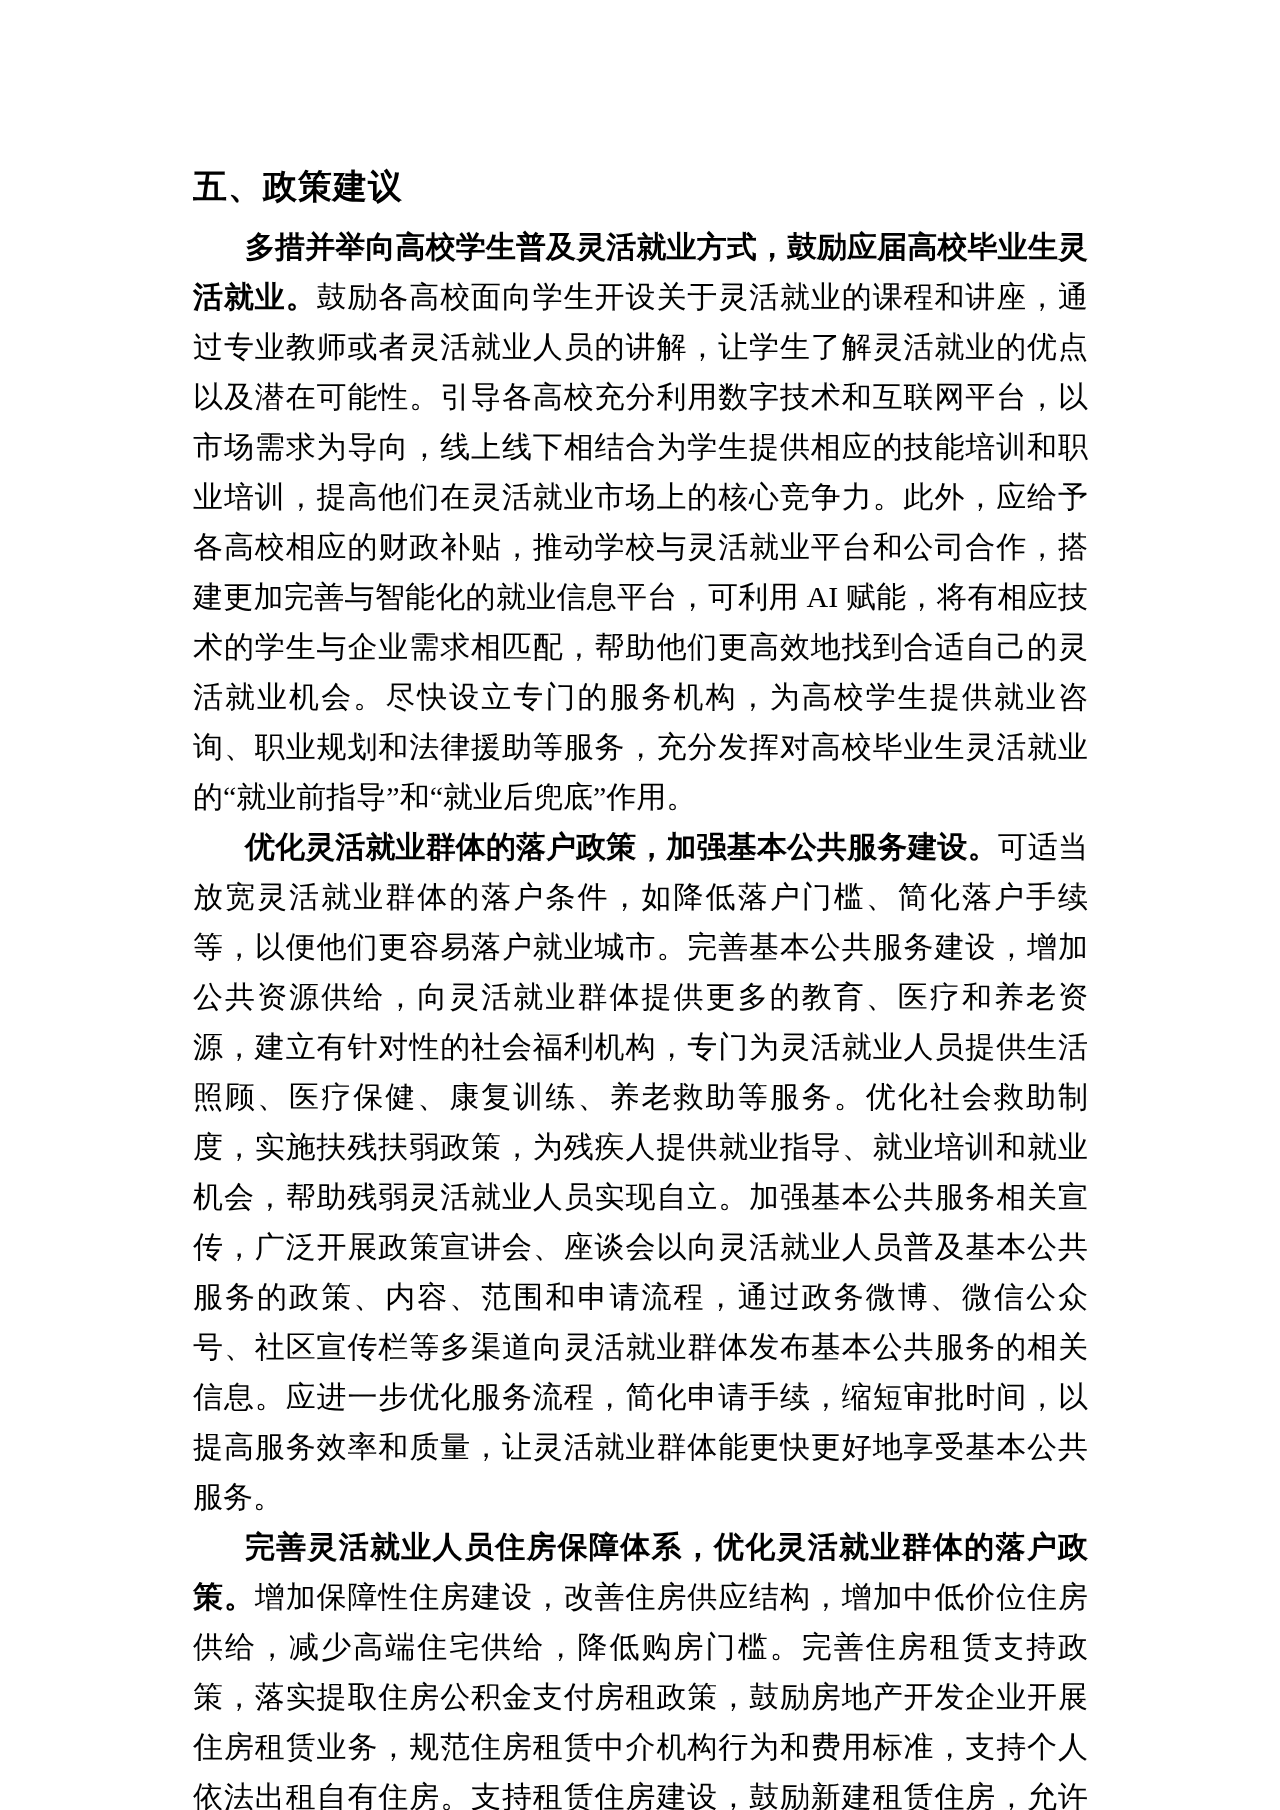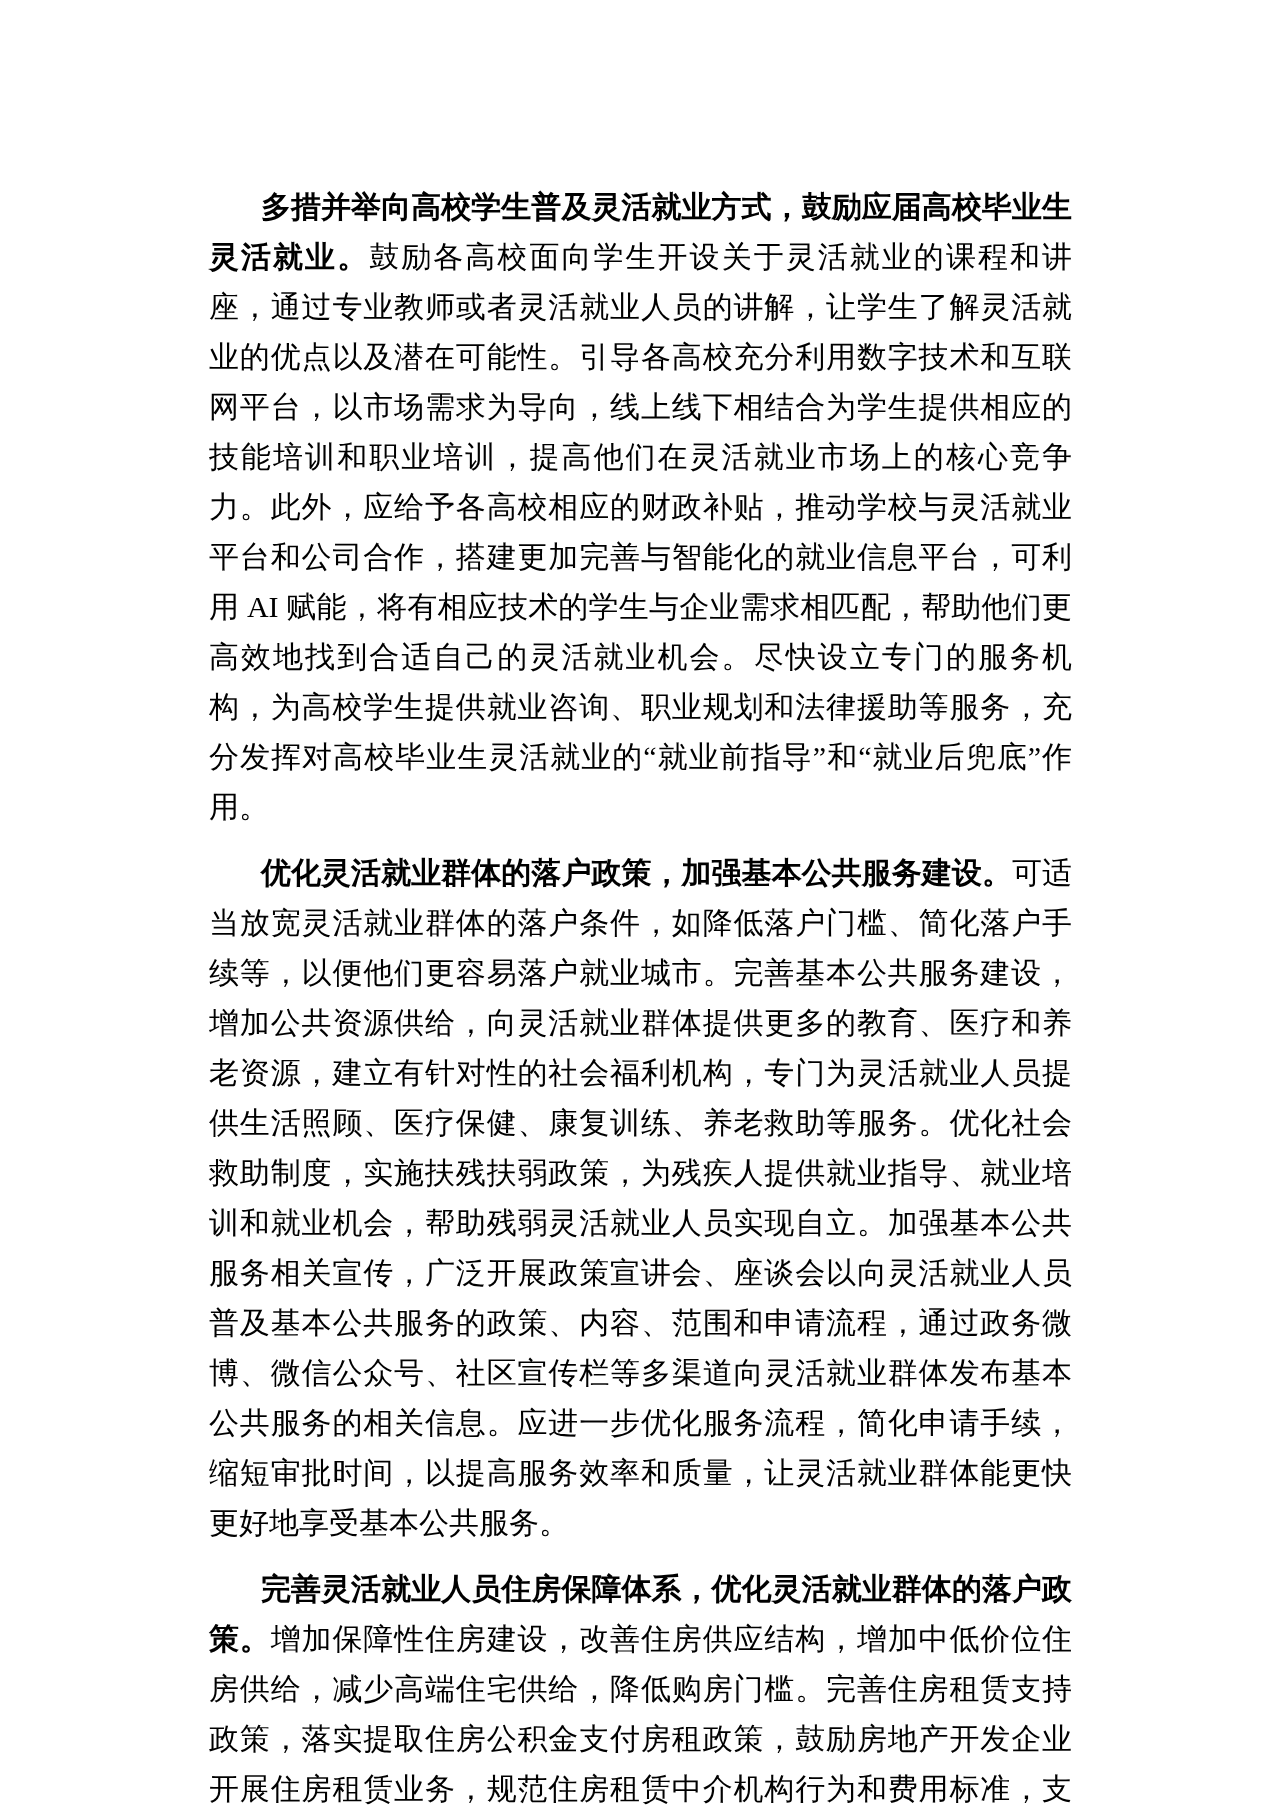--- a/index.html
+++ b/index.html
@@ -21,33 +21,34 @@
   .heading {
     font-size: 34px;
     font-weight: bold;
     line-height: 42px;
     margin: 0 0 14px 0;
     letter-spacing: 1px;
   }
   .para {
     font-size: 30px;
     line-height: 50px;
-    margin: 16px;
+    margin: 0;
     text-align: justify;
     text-justify: inter-ideograph;
     text-indent: 52px;
     word-break: break-all;
   }
   .para .lead {
     font-weight: bold;
   }
 </style>
 </head>
 <body>
 
 <div class="page">
+  <h2 class="heading">五、政策建议</h2>
 
   <p class="para"><span class="lead">多措并举向高校学生普及灵活就业方式，鼓励应届高校毕业生灵活就业。</span><span>鼓励各高校面向学生开设关于灵活就业的课程和讲座，通过专业教师或者灵活就业人员的讲解，让学生了解灵活就业的优点以及潜在可能性。引导各高校充分利用数字技术和互联网平台，以市场需求为导向，线上线下相结合为学生提供相应的技能培训和职业培训，提高他们在灵活就业市场上的核心竞争力。此外，应给予各高校相应的财政补贴，推动学校与灵活就业平台和公司合作，搭建更加完善与智能化的就业信息平台，可利用 AI 赋能，将有相应技术的学生与企业需求相匹配，帮助他们更高效地找到合适自己的灵活就业机会。尽快设立专门的服务机构，为高校学生提供就业咨询、职业规划和法律援助等服务，充分发挥对高校毕业生灵活就业的“就业前指导”和“就业后兜底”作用。</span></p>
 
   <p class="para"><span class="lead">优化灵活就业群体的落户政策，加强基本公共服务建设。</span><span>可适当放宽灵活就业群体的落户条件，如降低落户门槛、简化落户手续等，以便他们更容易落户就业城市。完善基本公共服务建设，增加公共资源供给，向灵活就业群体提供更多的教育、医疗和养老资源，建立有针对性的社会福利机构，专门为灵活就业人员提供生活照顾、医疗保健、康复训练、养老救助等服务。优化社会救助制度，实施扶残扶弱政策，为残疾人提供就业指导、就业培训和就业机会，帮助残弱灵活就业人员实现自立。加强基本公共服务相关宣传，广泛开展政策宣讲会、座谈会以向灵活就业人员普及基本公共服务的政策、内容、范围和申请流程，通过政务微博、微信公众号、社区宣传栏等多渠道向灵活就业群体发布基本公共服务的相关信息。应进一步优化服务流程，简化申请手续，缩短审批时间，以提高服务效率和质量，让灵活就业群体能更快更好地享受基本公共服务。</span></p>
 
   <p class="para"><span class="lead">完善灵活就业人员住房保障体系，优化灵活就业群体的落户政策。</span><span>增加保障性住房建设，改善住房供应结构，增加中低价位住房供给，减少高端住宅供给，降低购房门槛。完善住房租赁支持政策，落实提取住房公积金支付房租政策，鼓励房地产开发企业开展住房租赁业务，规范住房租赁中介机构行为和费用标准，支持个人依法出租自有住房。支持租赁住房建设，鼓励新建租赁住房，允许将商业用房等按规定改建为租赁住房，允许将现有住房按照安全、舒适、便</span></p>
 </div>
 
 </body></html>

